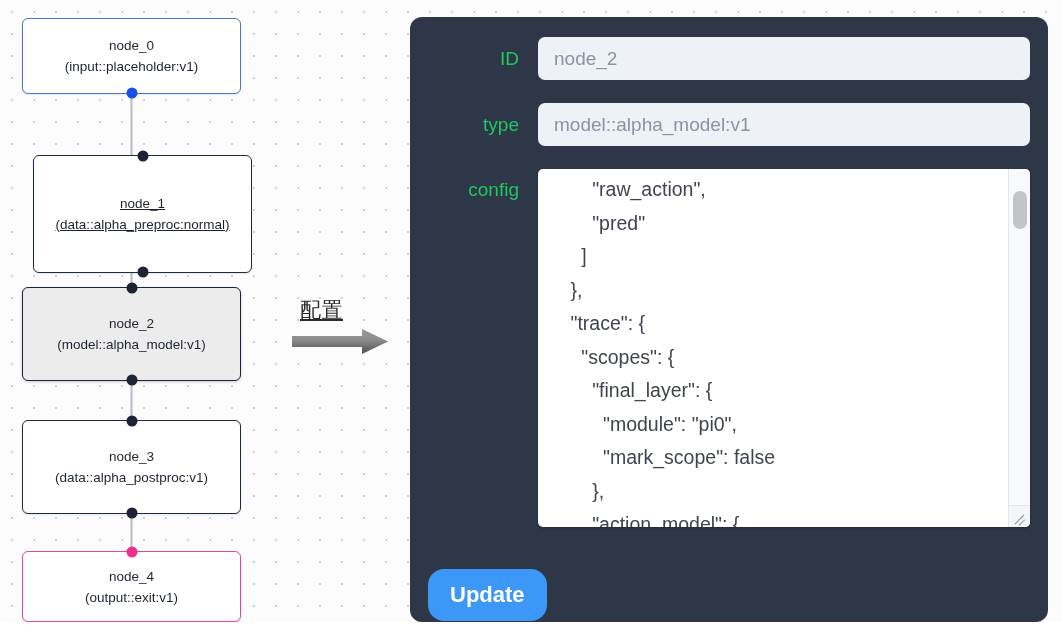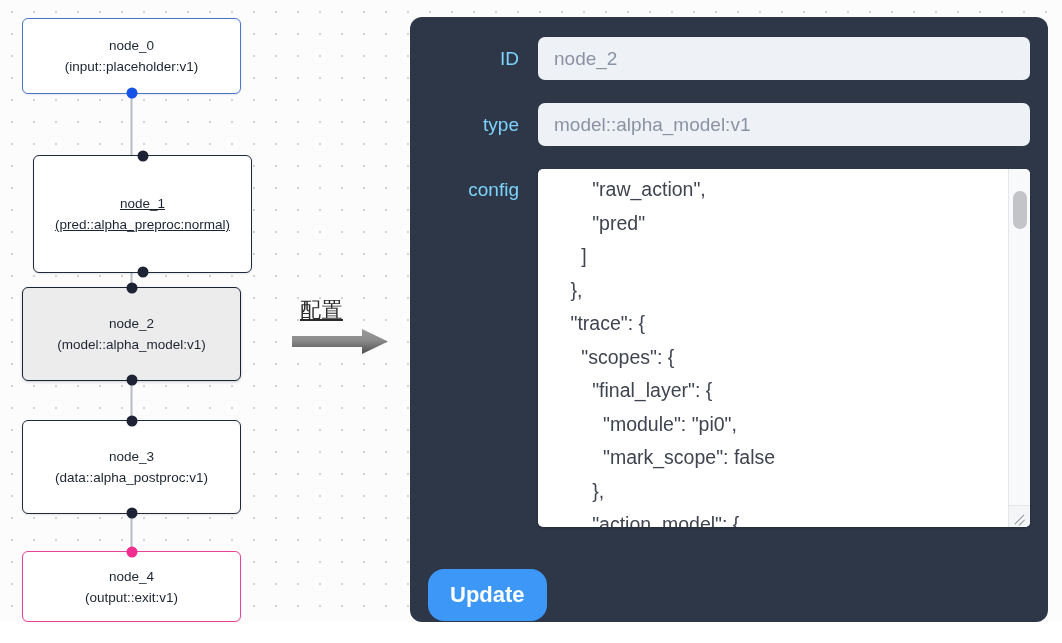--- a/index.html
+++ b/index.html
@@ -111,21 +111,21 @@
   .field-row {
     display: flex;
     align-items: center;
     margin-bottom: 23px;
   }
   .field-label {
     width: 110px;
     flex: 0 0 110px;
     text-align: right;
     padding-right: 19px;
-    color: #7dd3fc;
+    color: #22c55e;
     font-size: 19px;
     font-weight: 400;
   }
   .field-input {
     flex: 1 1 auto;
     height: 43px;
     background: #eef1f6;
     border: none;
     border-radius: 7px;
     padding: 0 16px;
@@ -237,21 +237,21 @@
     </svg>
 
     <div class="node is-input" style="left:22px; top:18px; height:76px;">
       <span class="nlabel">node_0</span>
       <span class="nlabel">(input::placeholder:v1)</span>
       <div class="handle bottom blue"></div>
     </div>
 
     <div class="node" style="left:33px; top:155px; height:118px;text-decoration:underline;">
       <span class="nlabel">node_1</span>
-      <span class="nlabel">(pred::alpha_preproc:normal)</span>
+      <span class="nlabel">(data::alpha_preproc:normal)</span>
       <div class="handle top"></div>
       <div class="handle bottom"></div>
     </div>
 
     <div class="node is-selected" style="left:22px; top:287px; height:94px;">
       <span class="nlabel">node_2</span>
       <span class="nlabel">(model::alpha_model:v1)</span>
       <div class="handle top"></div>
       <div class="handle bottom"></div>
     </div>

